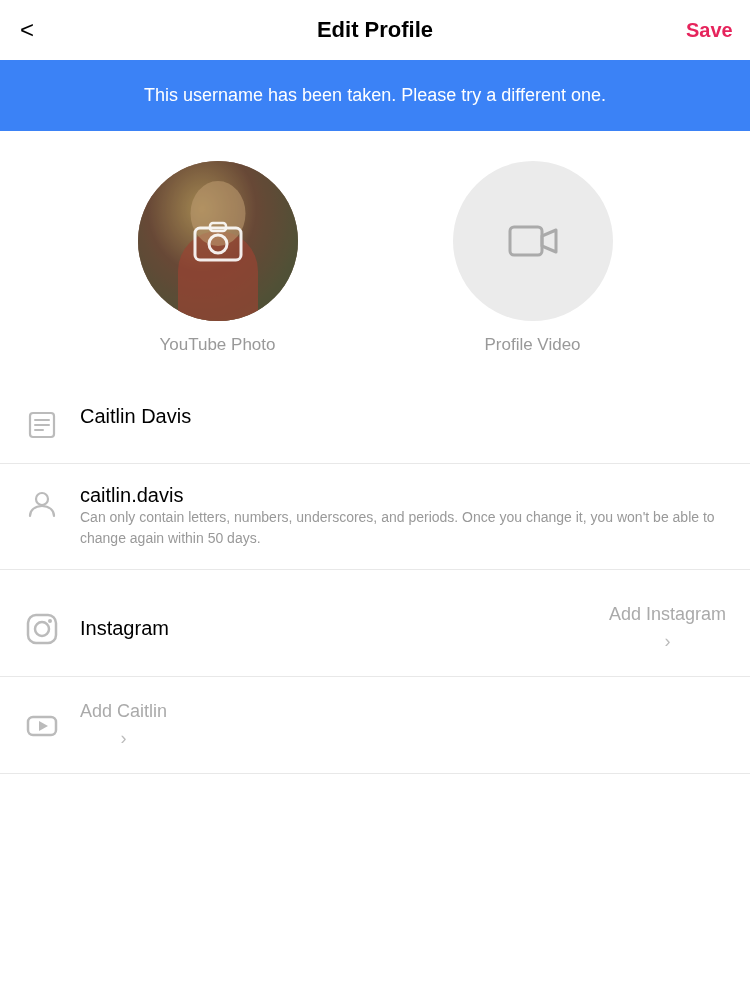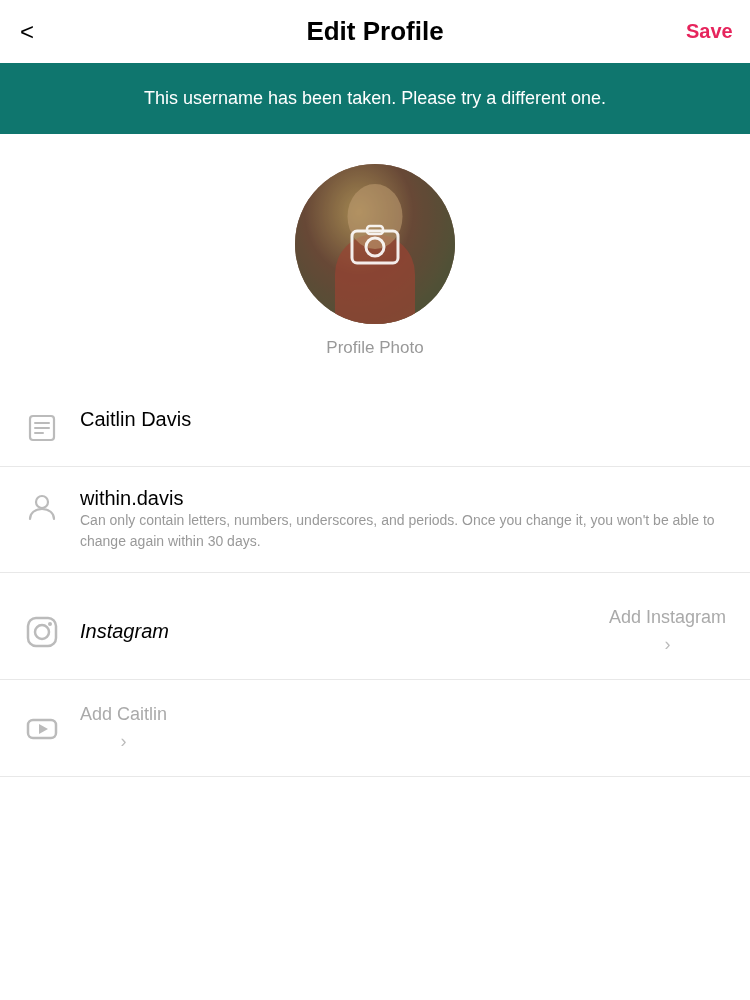--- a/index.html
+++ b/index.html
@@ -22,38 +22,38 @@
       background: #fff;
     }
     .header-back {
       font-size: 24px;
       color: #000;
       cursor: pointer;
       width: 44px;
       text-align: left;
     }
     .header-title {
-      font-size: 26px;
+      font-size: 22px;
       font-weight: 700;
       color: #000;
       flex: 1;
       text-align: center;
     }
     .header-save {
       font-size: 20px;
       font-weight: 600;
       color: #e6245c;
       cursor: pointer;
       width: 44px;
       text-align: center;
     }
 
     
     .error-banner {
-      background: #0f766e;
+      background: #3b82f6;
       color: #fff;
       text-align: center;
       padding: 22px 40px;
       font-size: 18px;
       line-height: 1.5;
     }
 
     
     .profile-media {
       display: flex;
@@ -203,21 +203,20 @@
       border-bottom: 1px solid #e8e8e8;
       gap: 20px;
       cursor: pointer;
     }
 
     .social-label {
       font-size: 20px;
       color: #000;
       font-weight: 500;
       flex: 1;
-      font-style: italic;
     }
 
     .social-action {
       font-size: 18px;
       color: #aaa;
       display: flex;
       align-items: center;
       gap: 6px;
       flex-direction: column;
     }
@@ -250,23 +249,32 @@
     <div class="photo-circle">
       <div class="photo-circle-inner"></div>
       <div class="camera-overlay">
         <svg class="camera-icon-svg" viewBox="0 0 54 54" fill="none">
           <rect x="4" y="14" width="46" height="32" rx="5" stroke="white" stroke-width="3" fill="none"></rect>
           <circle cx="27" cy="30" r="9" stroke="white" stroke-width="3" fill="none"></circle>
           <rect x="19" y="9" width="16" height="8" rx="3" stroke="white" stroke-width="2.5" fill="none"></rect>
         </svg>
       </div>
     </div>
-    <span class="media-label">Profile Photo</span>
-  </div>
-
+    <span class="media-label">YouTube Photo</span>
+  </div>
+
+  <div class="media-item">
+    <div class="video-circle">
+      <svg class="video-icon-svg" viewBox="0 0 54 54" fill="none">
+        <rect x="4" y="13" width="32" height="28" rx="4" stroke="#aaa" stroke-width="3" fill="none"></rect>
+        <path d="M36 22 L50 16 L50 38 L36 32 Z" stroke="#aaa" stroke-width="3" fill="none" stroke-linejoin="round"></path>
+      </svg>
+    </div>
+    <span class="media-label">Profile Video</span>
+  </div>
 </div>
 
 <div class="form-section">
 
   <div class="form-field">
     <div class="field-icon">
       <svg width="32" height="32" viewBox="0 0 32 32" fill="none">
         <rect x="4" y="4" width="24" height="24" rx="3" stroke="#bbb" stroke-width="2.2" fill="none"></rect>
         <line x1="9" y1="11" x2="23" y2="11" stroke="#bbb" stroke-width="2" stroke-linecap="round"></line>
         <line x1="9" y1="16" x2="23" y2="16" stroke="#bbb" stroke-width="2" stroke-linecap="round"></line>
@@ -279,22 +287,22 @@
   </div>
 
   <div class="form-field">
     <div class="field-icon">
       <svg width="32" height="32" viewBox="0 0 32 32" fill="none">
         <circle cx="16" cy="11" r="6" stroke="#bbb" stroke-width="2.2" fill="none"></circle>
         <path d="M4 28 C4 22 9 18 16 18 C23 18 28 22 28 28" stroke="#bbb" stroke-width="2.2" fill="none" stroke-linecap="round"></path>
       </svg>
     </div>
     <div class="field-content">
-      <span class="field-value">within.davis</span>
-      <span class="field-hint">Can only contain letters, numbers, underscores, and periods. Once you change it, you won't be able to change again within 30 days.</span>
+      <span class="field-value">caitlin.davis</span>
+      <span class="field-hint">Can only contain letters, numbers, underscores, and periods. Once you change it, you won't be able to change again within 50 days.</span>
     </div>
   </div>
 
 
 </div>
 
 <div>
 
   <div class="social-field">
     <div class="field-icon">

